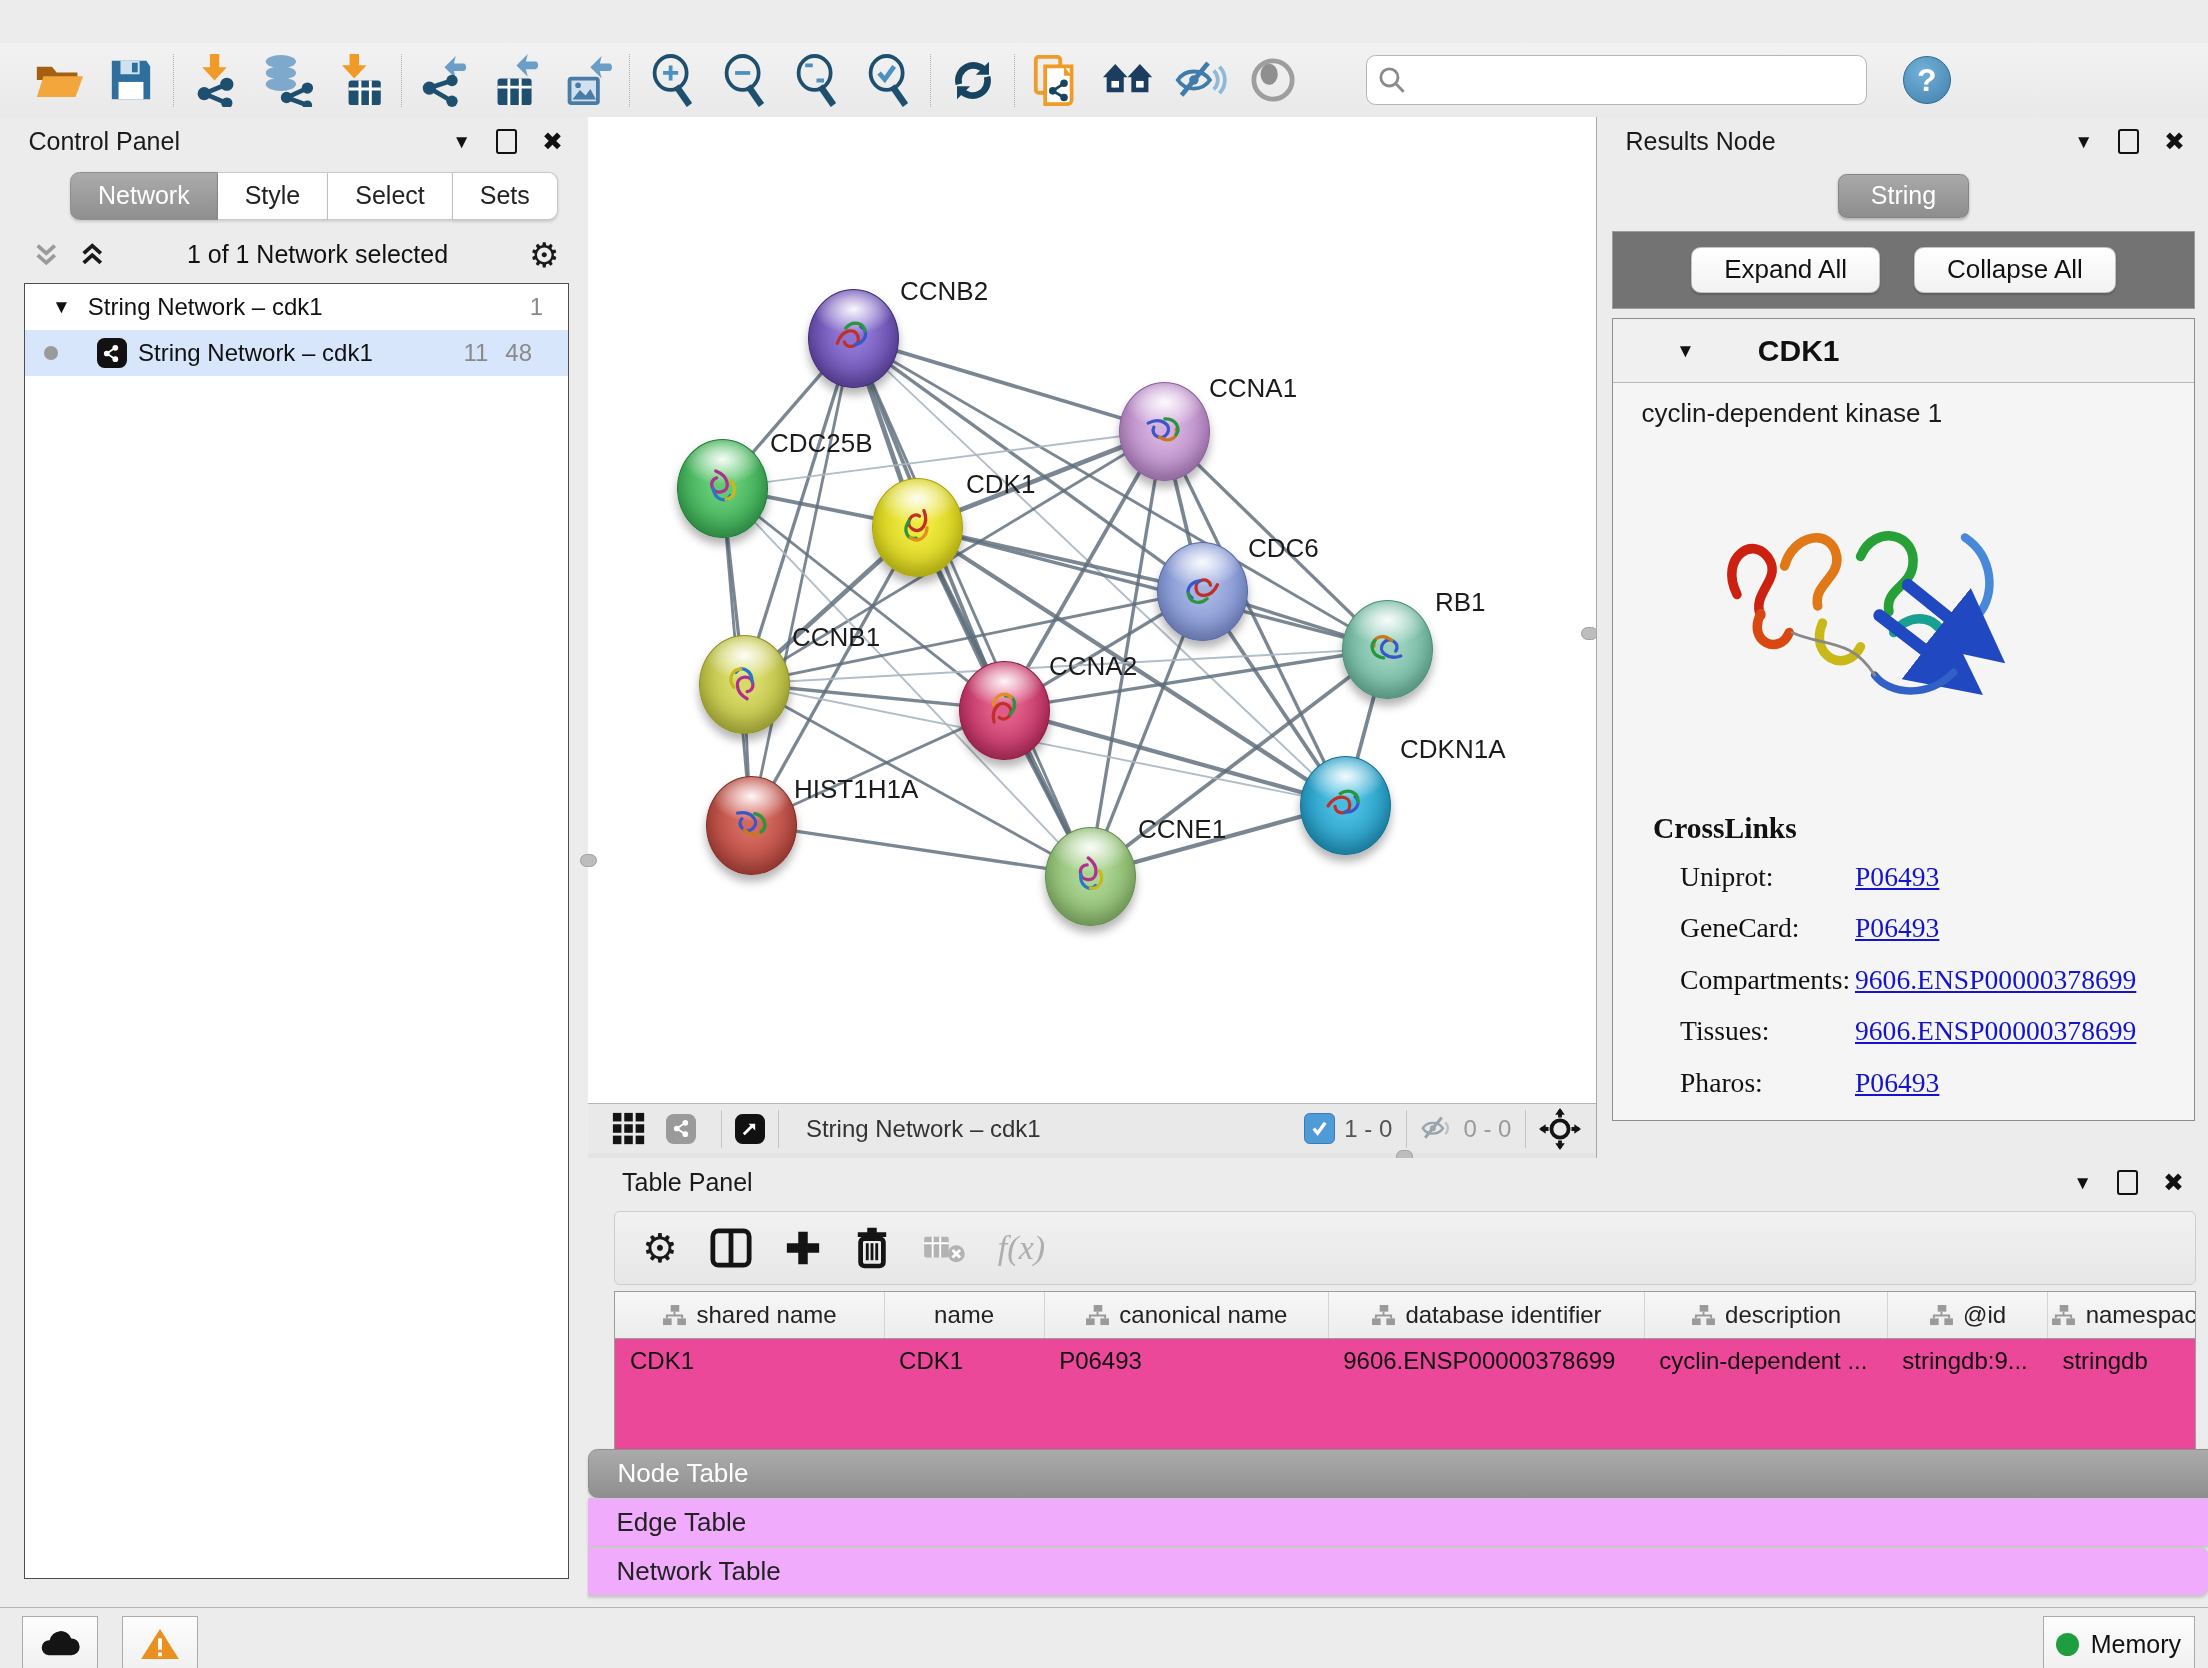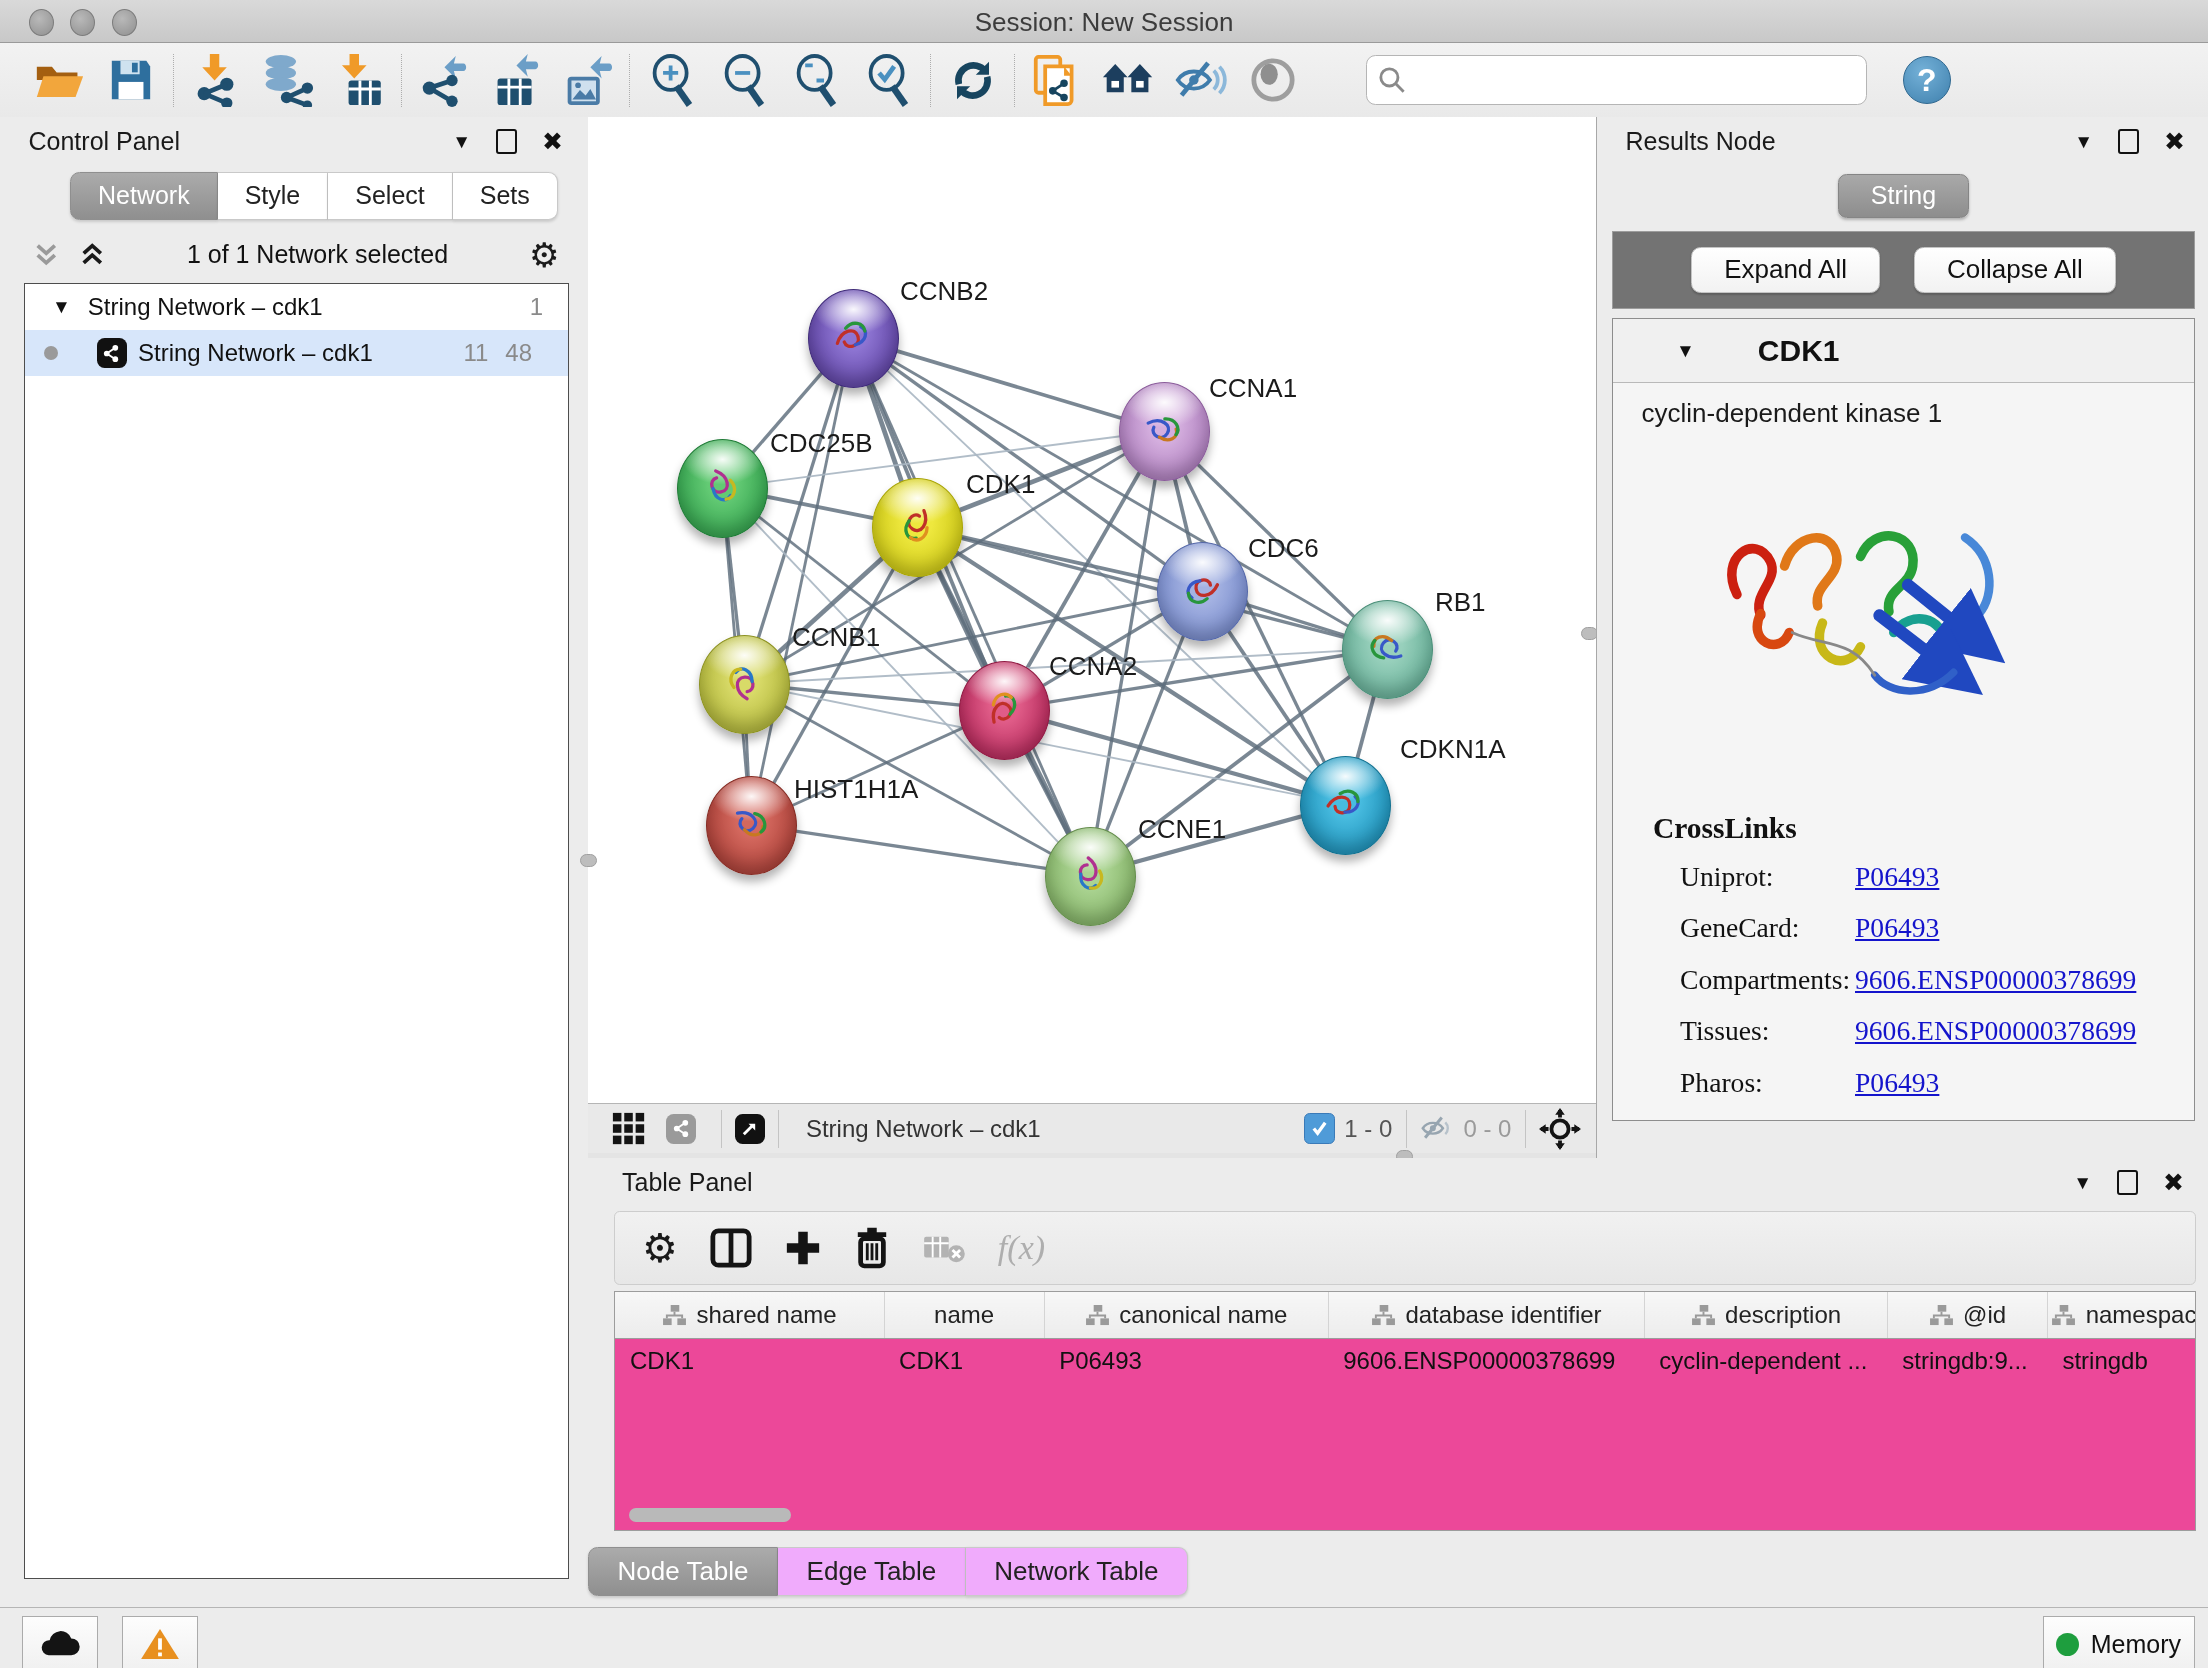--- a/index.html
+++ b/index.html
@@ -68,43 +68,37 @@
   .table-panel{position:absolute;left:588px;top:1158px;width:1621px;height:449px;background:#ececec;}
   .tp-toolbar{position:absolute;left:26px;top:53px;right:13.3px;height:72px;background:linear-gradient(#f1f1f1,#e7e7e7);border:1px solid #cdcdcd;border-radius:5.7px;display:flex;align-items:center;gap:32px;padding-left:27px;}
   .tp-ico{display:flex;align-items:center;justify-content:center;background:none;border:none;padding:0;}
   .fx{font-family:"Liberation Serif","DejaVu Serif",serif;font-style:italic;font-size:34px;color:#aeaeae;}
   .data-table{position:absolute;left:26px;top:133px;right:13.3px;bottom:76px;background:#ec4899;border:1px solid #9c9c9c;overflow:hidden;}
   table{border-collapse:collapse;table-layout:fixed;width:1599px;}
   th{height:44px;background:linear-gradient(#f7f7f7,#ececec);border-right:1px solid #d4d4d4;border-bottom:1.9px solid #9c9c9c;font-weight:normal;font-size:24px;color:#222;text-align:center;overflow:hidden;white-space:nowrap;}
   th .hicon{vertical-align:-2.9px;margin-right:9.5px;}
   td{height:42px;font-size:24px;color:#111;padding-left:15px;overflow:hidden;white-space:nowrap;border:none;}
   .hscroll-thumb{position:absolute;left:14.3px;bottom:7.6px;width:162px;height:14.3px;border-radius:7.6px;background:#b9b9b9;}
-  .tp-tabs{position:absolute;left:0;right:0;bottom:11.4px;display:flex;justify-content:flex-start;}
+  .tp-tabs{position:absolute;left:0;right:0;bottom:11.4px;display:flex;justify-content:space-between;flex-direction:column;}
   .tp-tab{height:49px;padding:0 28.5px;font-size:26px;background:#f0abfc;border:1px solid #c9c9c9;border-left:none;color:#222;display:flex;align-items:center;box-shadow:0 1.9px 2.9px rgba(0,0,0,.15);}
   .tp-tab:first-child{border-radius:9.5px 0 0 9.5px;border-left:1px solid #c9c9c9;}
   .tp-tab:last-child{border-radius:0 9.5px 9.5px 0;}
   .tp-tab.active{background:linear-gradient(#ababab,#8f8f8f);color:#fff;border-color:#8f8f8f;}
   
   .statusbar{position:absolute;left:0;top:1607px;width:2208px;height:61px;background:#ececec;border-top:1px solid #b5b5b5;}
   .sb-btn{position:absolute;top:7.6px;height:57px;background:linear-gradient(#fdfdfd,#f0f0f0);border:1.9px solid #ababab;display:flex;align-items:center;justify-content:center;}
   .memory-btn{right:13.3px;width:152px;font-size:25px;color:#111;gap:11.4px;}
   .memdot{width:23px;height:23px;border-radius:50%;background:#1e9e3e;}
   .checkbox{width:28.5px;height:28.5px;border-radius:5.7px;background:#4f9bd8;border:1px solid #3a7ab8;display:inline-flex;align-items:center;justify-content:center;margin-right:9.5px;}
 </style>
 </head>
 <body>
 
 <div class="app">
 
-  <div class="titlebar">
-    <div class="tl" style="left:28.5px"></div>
-    <div class="tl" style="left:70px"></div>
-    <div class="tl" style="left:112px"></div>
-    <div class="window-title">Session: New Session</div>
-  </div>
 
   <div class="toolbar">
     <button class="tb-btn" style="margin-left:23px">
       <svg width="51" height="46" viewBox="0 0 54 48">
           <path d="M3 10h16l5 6h22v8H3z" fill="#a45f10"></path>
           <path d="M3 42 10 20h42l-8 22z" fill="#f2a63c"></path>
         </svg>
     </button>
     <button class="tb-btn">
       <svg width="46" height="46" viewBox="0 0 48 48">

